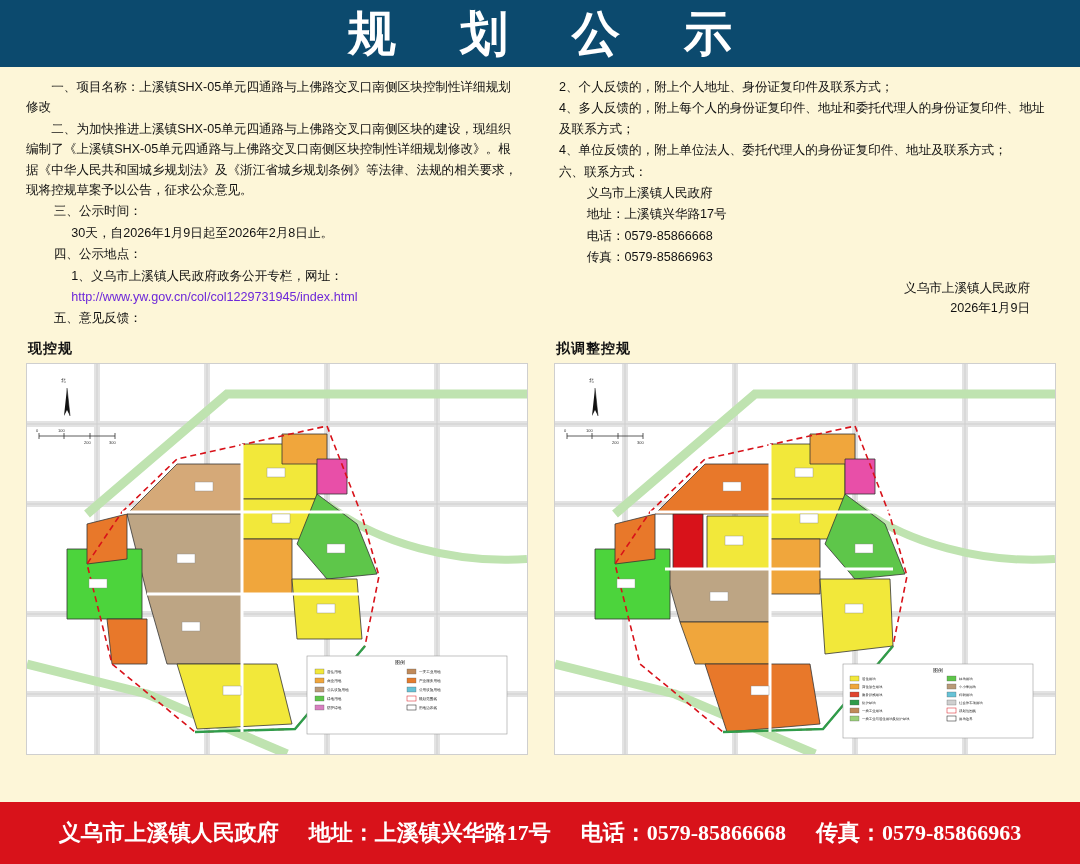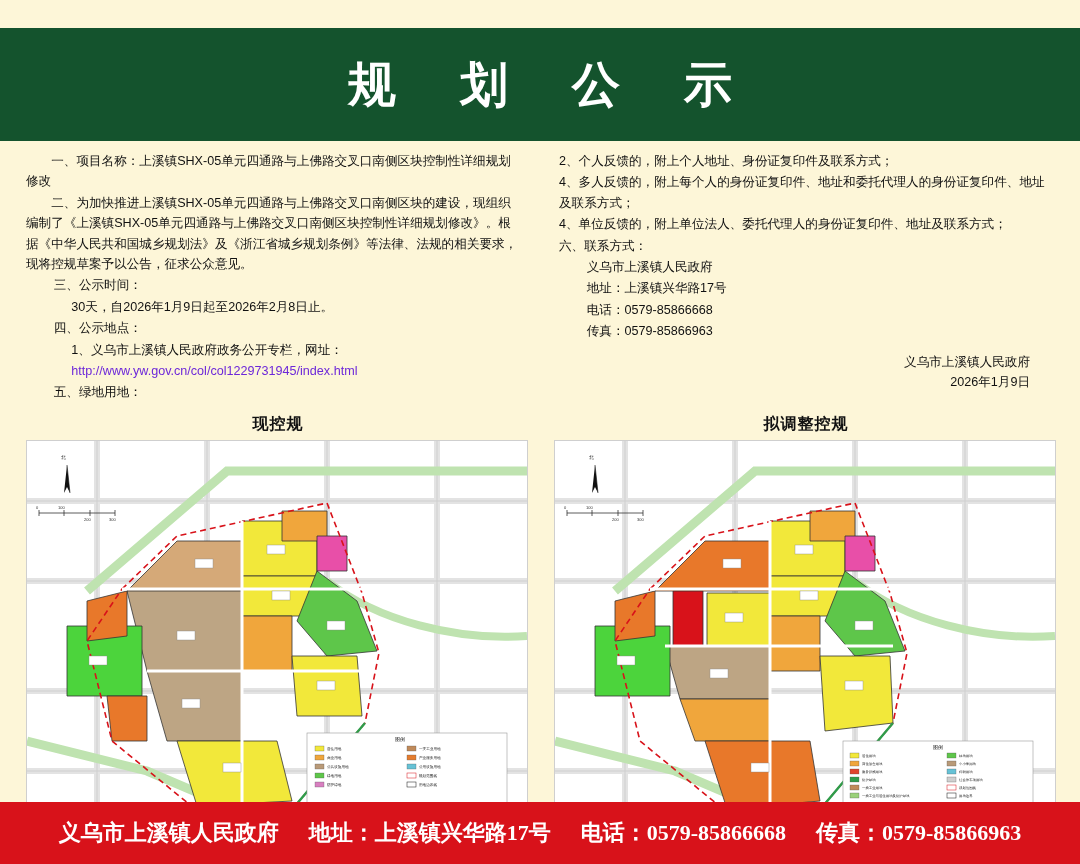--- a/index.html
+++ b/index.html
@@ -6,25 +6,24 @@
   body{
     width:1080px;height:864px;
     background:#fdf6d8;
     font-family:"Liberation Sans","DejaVu Sans",sans-serif;
     color:#111;
     overflow:hidden;
     position:relative;
   }
   
   .header{
-    height:113px;
-    background:#14532d;
+    height:67px;
+    background:#0c4a6e;
     display:flex;align-items:center;justify-content:center;
     position:relative;
-    margin-top:28px;
   }
   .header .title{
     color:#fff;
     font-size:48px;
     font-weight:bold;
     letter-spacing:26px;
     text-indent:26px;
     font-family:"Liberation Serif","DejaVu Serif",serif;
   }
   
@@ -52,25 +51,24 @@
     line-height:1.6;
   }
   
   .maps{
     display:flex;
     gap:26px;
     padding:6px 26px 0 26px;
   }
   .mapbox{width:50%;}
   .map-caption{
-    font-size:16px;
+    font-size:14px;
     margin:4px 0 5px 2px;
     font-weight:bold;
     letter-spacing:1px;
-    text-align:center;
   }
   .map-frame{
     position:relative;
     height:390px;
     background:#ffffff;
     border:1px solid #cfcfcf;
     overflow:hidden;
   }
   .map-frame svg{display:block;}
   
@@ -101,21 +99,21 @@
 <div class="content">
 
   <div class="col">
     <p class="indent1">一、项目名称：上溪镇SHX-05单元四通路与上佛路交叉口南侧区块控制性详细规划修改</p>
     <p class="indent1">二、为加快推进上溪镇SHX-05单元四通路与上佛路交叉口南侧区块的建设，现组织编制了《上溪镇SHX-05单元四通路与上佛路交叉口南侧区块控制性详细规划修改》。根据《中华人民共和国城乡规划法》及《浙江省城乡规划条例》等法律、法规的相关要求，现将控规草案予以公告，征求公众意见。</p>
     <p class="indent2">三、公示时间：</p>
     <p class="indent3">30天，自2026年1月9日起至2026年2月8日止。</p>
     <p class="indent2">四、公示地点：</p>
     <p class="indent3">1、义乌市上溪镇人民政府政务公开专栏，网址：</p>
     <p class="indent3"><a class="link" href="#">http://www.yw.gov.cn/col/col1229731945/index.html</a></p>
-    <p class="indent2">五、绿地用地：</p>
+    <p class="indent2">五、意见反馈：</p>
   </div>
 
   <div class="col">
     <p>2、个人反馈的，附上个人地址、身份证复印件及联系方式；</p>
     <p>4、多人反馈的，附上每个人的身份证复印件、地址和委托代理人的身份证复印件、地址及联系方式；</p>
     <p>4、单位反馈的，附上单位法人、委托代理人的身份证复印件、地址及联系方式；</p>
     <p>六、联系方式：</p>
     <p class="indent2">义乌市上溪镇人民政府</p>
     <p class="indent2">地址：上溪镇兴华路17号</p>
     <p class="indent2">电话：0579-85866668</p>

